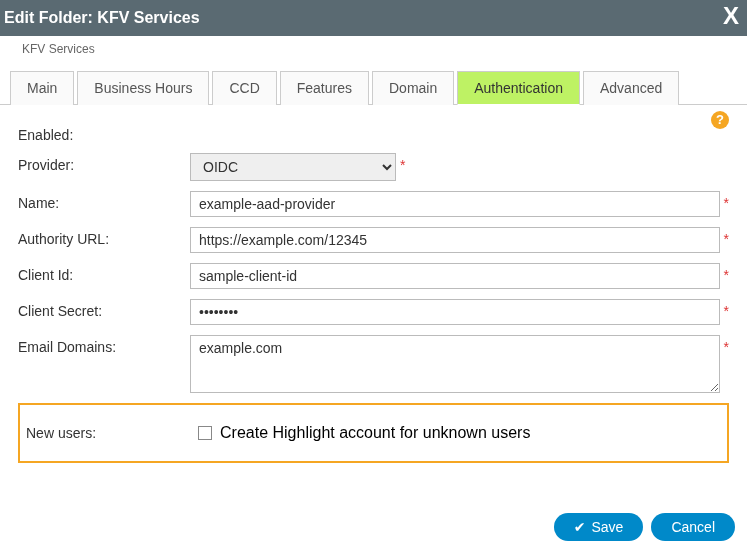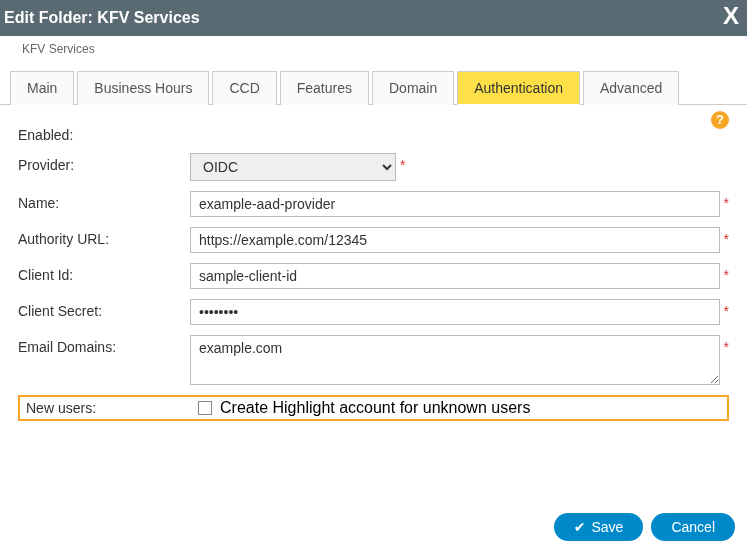--- a/index.html
+++ b/index.html
@@ -2,37 +2,37 @@
 <html><head>
   <meta charset="utf-8">
   <style>
     * { box-sizing: border-box; margin: 0; padding: 0; font-family: "Segoe UI", Arial, sans-serif; }
     body { width: 747px; height: 549px; background: #fff; position: relative; }
     .titlebar { background: #5a6a72; color: #fff; height: 36px; display: flex; align-items: center; padding: 0 4px; font-weight: 600; font-size: 16px; }
     .close-x { position: absolute; right: 8px; top: 2px; color: #fff; font-size: 24px; font-weight: bold; cursor: pointer; }
     .breadcrumb { font-size: 12px; color: #666; padding: 6px 22px; }
     .tabs { display: flex; gap: 3px; padding: 4px 10px 0 10px; border-bottom: 1px solid #ccc; margin-top: 4px; }
     .tab { border: 1px solid #ccc; border-bottom: none; padding: 8px 16px; font-size: 14px; color: #555; background: #fafafa; cursor: pointer; position: relative; top: 1px; }
-    .tab.active { background: #fde047; color: #333; border-bottom: 1px solid #fff; }
+    .tab.active { background: #bef264; color: #333; border-bottom: 1px solid #fff; }
     .form-area { position: relative; padding: 18px 18px 8px 18px; }
     .help-icon { position: absolute; right: 18px; top: 6px; width: 18px; height: 18px; border-radius: 50%; background: #f5a623; color: #fff; font-size: 13px; font-weight: bold; text-align: center; line-height: 18px; cursor: pointer; }
     .row { display: flex; align-items: flex-start; margin-bottom: 10px; }
     .row label { width: 172px; font-size: 14px; color: #333; padding-top: 4px; }
     .field { flex: 1; display: flex; align-items: flex-start; }
     .req { color: #d33; font-size: 14px; margin-left: 4px; margin-top: 4px; }
     select, input[type=text], input[type=password], textarea {
       border: 1px solid #bbb; padding: 4px 8px; font-size: 14px; color: #333; width: 100%;
     }
     select { width: 206px; height: 28px; }
-    textarea { resize: both; height: 50px; }
+    textarea { resize: both; height: 58px; }
     .toggle-wrap { display: flex; align-items: center; gap: 8px; }
     .toggle { width: 30px; height: 15px; background: #7bc043; border-radius: 8px; position: relative; cursor: pointer; }
     .toggle:before { content: ""; width: 13px; height: 13px; background: #fff; border-radius: 50%; position: absolute; top: 1px; right: 1px; box-shadow: 0 0 2px rgba(0,0,0,0.3); }
     .enabled-text { color: #6fa82e; font-size: 14px; }
-    .highlight-box { border: 2px solid #f5a623; padding: 2px 6px; margin-top: 10px; }
+    .highlight-box { border: 2px solid #f5a623; padding: 19px 6px; margin-top: 10px; }
     .highlight-box .row { margin-bottom: 0; align-items: center; }
     .highlight-box label { padding-top: 0; }
     .checkbox-wrap { display: flex; align-items: center; gap: 8px; }
     .checkbox { width: 14px; height: 14px; border: 1px solid #888; background: #fff; cursor: pointer; }
     .footer { position: absolute; bottom: 8px; right: 12px; display: flex; gap: 8px; }
     .btn { background: #0089c9; color: #fff; border: none; border-radius: 14px; padding: 6px 20px; font-size: 14px; cursor: pointer; display: flex; align-items: center; gap: 6px; }
     .btn .check { display: inline-block; }
   </style>
 </head>
 <body>

